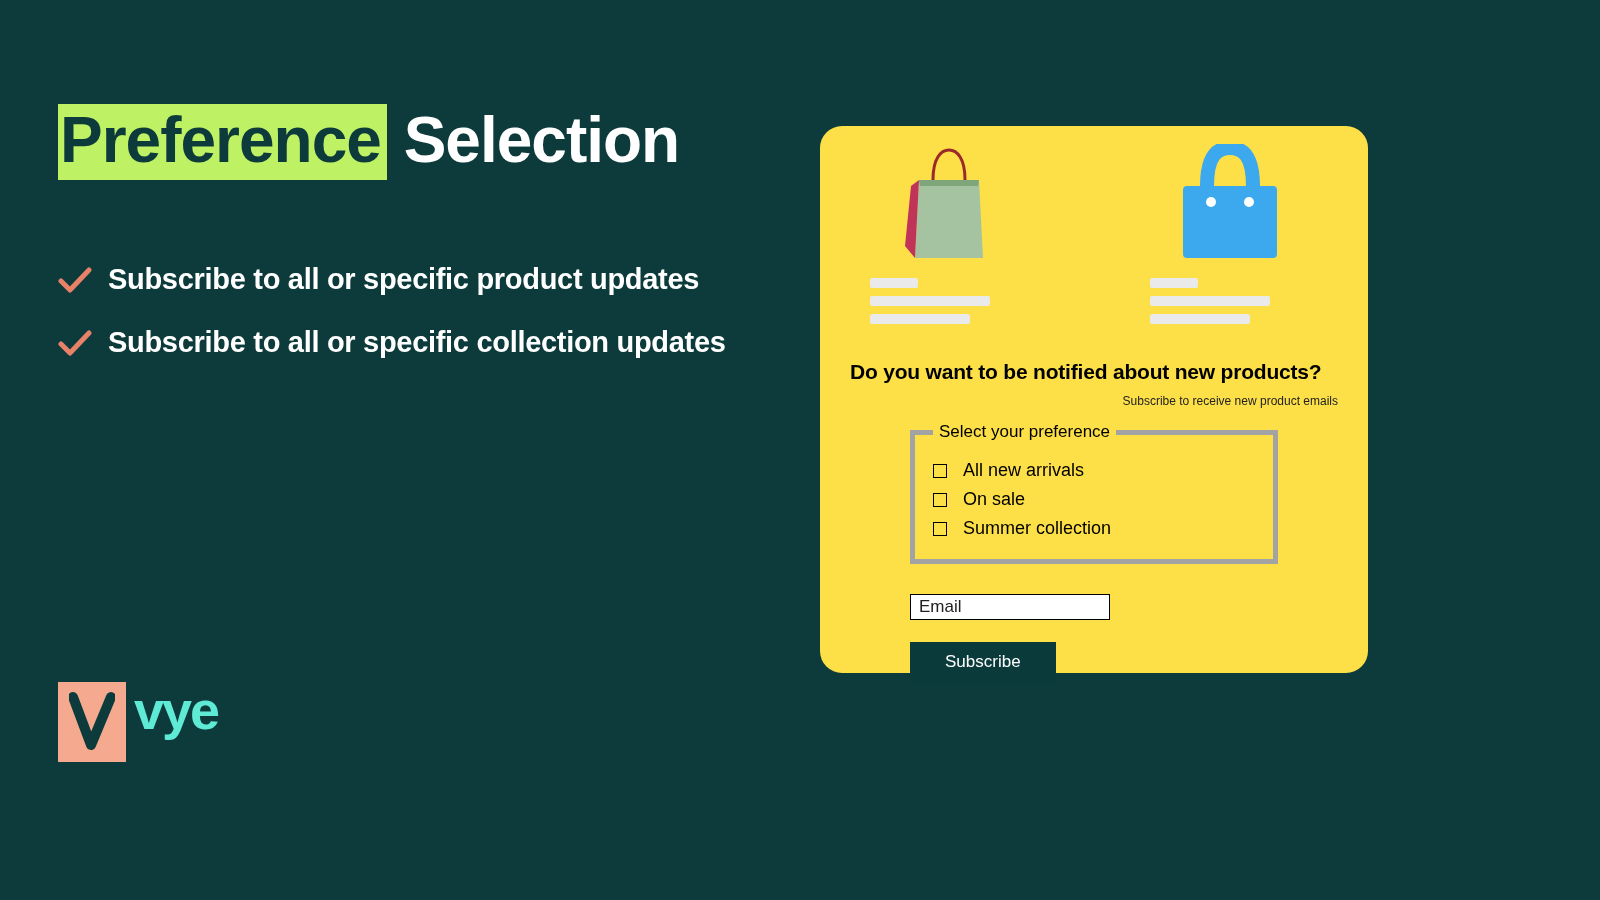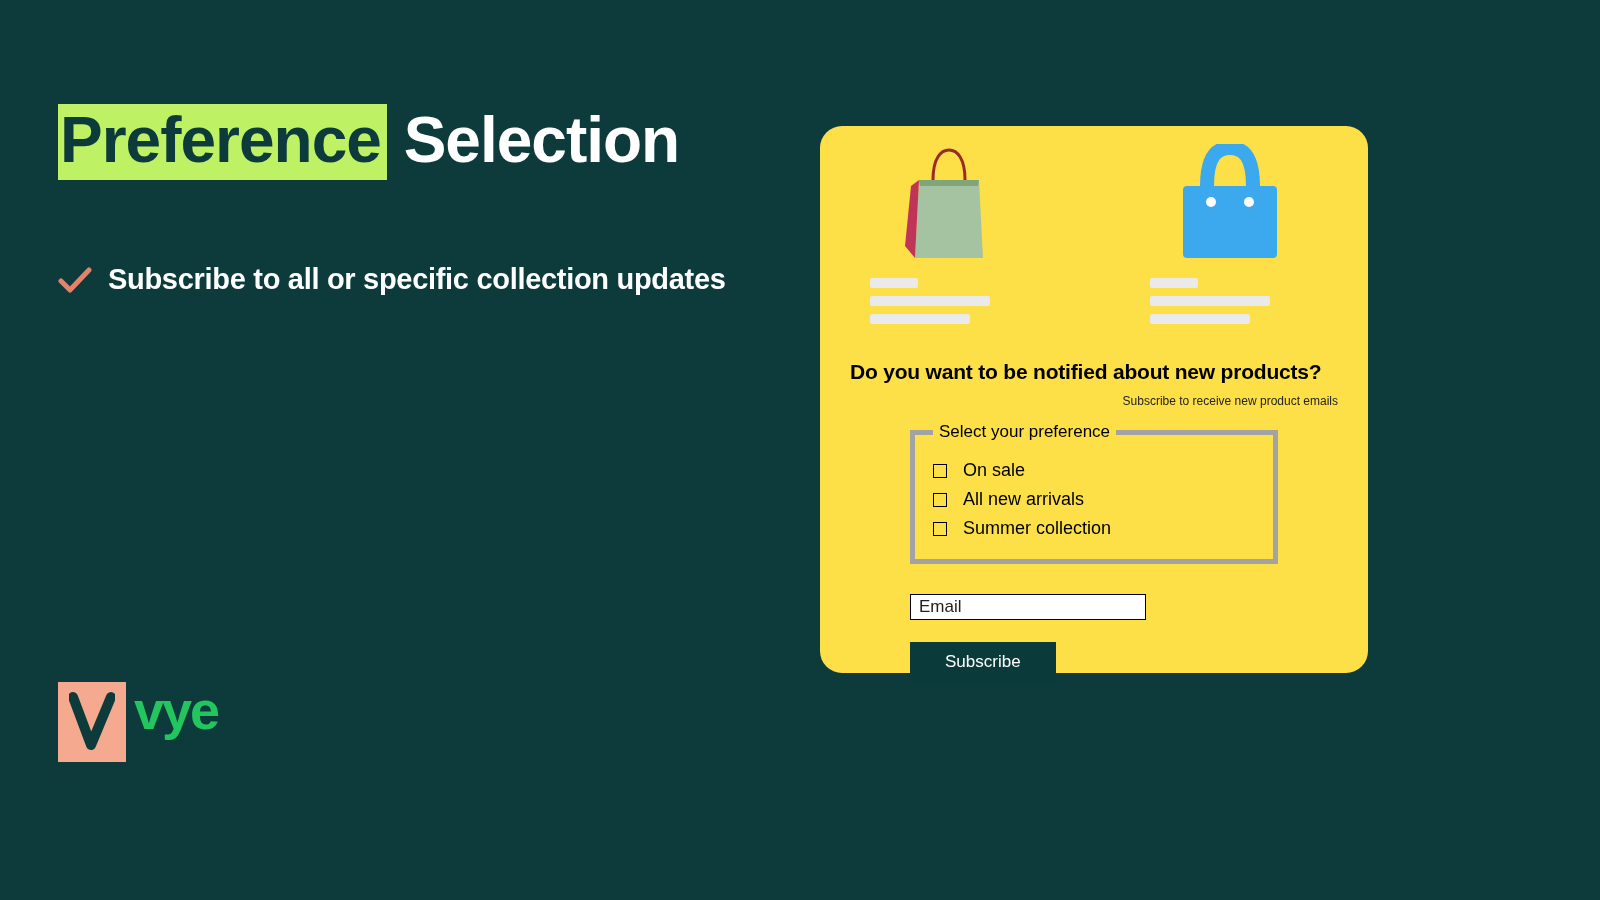--- a/index.html
+++ b/index.html
@@ -58,21 +58,21 @@
 }
 .logo-badge {
   width: 68px;
   height: 80px;
   background: #f5a98e;
   display: flex;
   align-items: center;
   justify-content: center;
 }
 .logo-text {
-  color: #22c55e;
+  color: #5eead4;
   font-size: 54px;
   font-weight: 800;
   margin-left: 8px;
   letter-spacing: -2px;
   line-height: 1;
   position: relative;
   top: -12px;
 }
 .card {
   position: absolute;
@@ -138,21 +138,21 @@
   border: 1.5px solid #000;
   margin-right: 16px;
   cursor: pointer;
 }
 .checkbox-label {
   font-size: 18px;
   color: #000;
 }
 .email-input {
   margin: 30px 0 0 60px;
-  width: 236px;
+  width: 200px;
   height: 26px;
   border: 1px solid #000;
   font-size: 17px;
   padding: 0 8px;
   background: #fff;
   display: flex;
   align-items: center;
   color: #222;
 }
 .subscribe-btn {
@@ -168,20 +168,26 @@
 </head>
 <body>
 
 <div class="left-content">
   <h1 class="title">
     <span class="title-highlight">Preference</span>
     <span>Selection</span>
   </h1>
 
   <div class="features">
+    <div class="feature-item">
+      <svg class="check-icon" viewBox="0 0 34 28">
+          <path d="M3 15 L12 24 L31 4" stroke="#e78167" stroke-width="5" fill="none" stroke-linecap="round" stroke-linejoin="round"></path>
+        </svg>
+      <span class="feature-text">Subscribe to all or specific product updates</span>
+    </div>
     <div class="feature-item">
       <svg class="check-icon" viewBox="0 0 34 28">
           <path d="M3 15 L12 24 L31 4" stroke="#e78167" stroke-width="5" fill="none" stroke-linecap="round" stroke-linejoin="round"></path>
         </svg>
       <span class="feature-text">Subscribe to all or specific collection updates</span>
     </div>
   </div>
 </div>
 
 <div class="logo-wrap">
@@ -223,25 +229,25 @@
     </div>
   </div>
 
   <div class="prompt-heading">Do you want to be notified about new products?</div>
   <div class="prompt-sub">Subscribe to receive new product emails</div>
 
   <fieldset class="fieldset">
     <legend>Select your preference</legend>
     <div class="checkbox-row">
       <div class="checkbox-box"></div>
-      <span class="checkbox-label">On sale</span>
+      <span class="checkbox-label">All new arrivals</span>
     </div>
     <div class="checkbox-row">
       <div class="checkbox-box"></div>
-      <span class="checkbox-label">All new arrivals</span>
+      <span class="checkbox-label">On sale</span>
     </div>
     <div class="checkbox-row">
       <div class="checkbox-box"></div>
       <span class="checkbox-label">Summer collection</span>
     </div>
   </fieldset>
 
   <div class="email-input">
     <span>Email</span>
   </div>

